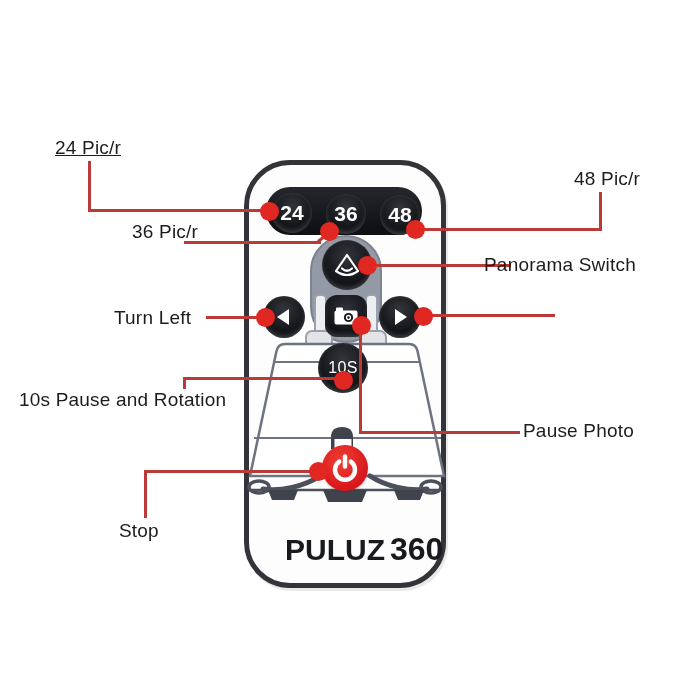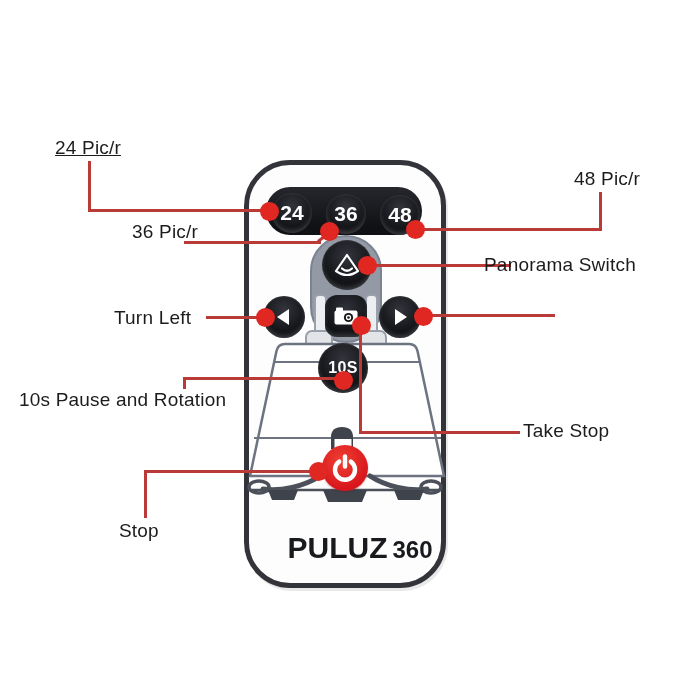--- a/index.html
+++ b/index.html
@@ -33,34 +33,34 @@
     box-shadow:inset 0 -3px 4px rgba(205,210,220,0.22), inset 0 1px 2px rgba(255,255,255,0.08);
     display:flex;align-items:center;justify-content:center;
   }
   .num-btn{width:40px;height:40px;color:#ffffff;font-weight:bold;font-size:21px;}
   .cam-btn{
     position:absolute;left:325px;top:295px;width:42px;height:42px;border-radius:12px;
     background:radial-gradient(circle at 50% 32%,#30323a 0%,#0e0f12 75%);
     box-shadow:inset 0 -3px 4px rgba(205,210,220,0.20);
     display:flex;align-items:center;justify-content:center;
   }
-  .ten-s{color:#ffffff;font-weight:bold;font-size:16px;letter-spacing:0.3px;}
+  .ten-s{color:#ffffff;font-weight:normal;font-size:16px;letter-spacing:0.3px;}
   .power-btn{
     position:absolute;left:322px;top:445px;width:46px;height:46px;border-radius:50%;
     background:radial-gradient(circle at 42% 34%,#ef4034 0%,#d8161c 70%);
     display:flex;align-items:center;justify-content:center;
     box-shadow:0 1px 2px rgba(120,20,20,0.35);
   }
   
   .brand{
     position:absolute;left:285px;top:531px;width:150px;text-align:center;color:#191a1e;
     white-space:nowrap;
   }
   .brand .name{font-size:30px;font-weight:900;letter-spacing:0px;}
-  .brand .num{font-size:24px;font-weight:bold;margin-left:5px;}
+  .brand .num{font-size:32px;font-weight:bold;margin-left:5px;}
 </style>
 </head>
 <body>
 
 <div id="stage">
 
   <div class="remote-body"></div>
 
   <svg class="ghost-svg" width="202" height="428" viewBox="244 160 202 428">
 
@@ -176,16 +176,16 @@
   <div class="adot" style="left:334px;top:371px;"></div>
   <div class="adot" style="left:352px;top:316px;"></div>
   <div class="adot" style="left:309px;top:462px;"></div>
 
   <div class="callout-label" style="left:55px;top:137px;text-decoration:underline;">24 Pic/r</div>
   <div class="callout-label" style="left:104px;top:221px;margin-left:28px;">36 Pic/r</div>
   <div class="callout-label" style="left:574px;top:168px;">48 Pic/r</div>
   <div class="callout-label" style="left:484px;top:254px;">Panorama Switch</div>
   <div class="callout-label" style="left:114px;top:307px;">Turn Left</div>
   <div class="callout-label" style="left:19px;top:389px;">10s Pause and Rotation</div>
-  <div class="callout-label" style="left:523px;top:420px;">Take Stop</div>
+  <div class="callout-label" style="left:523px;top:420px;">Pause Photo</div>
   <div class="callout-label" style="left:119px;top:520px;">Stop</div>
 
 </div>
 
 </body></html>

